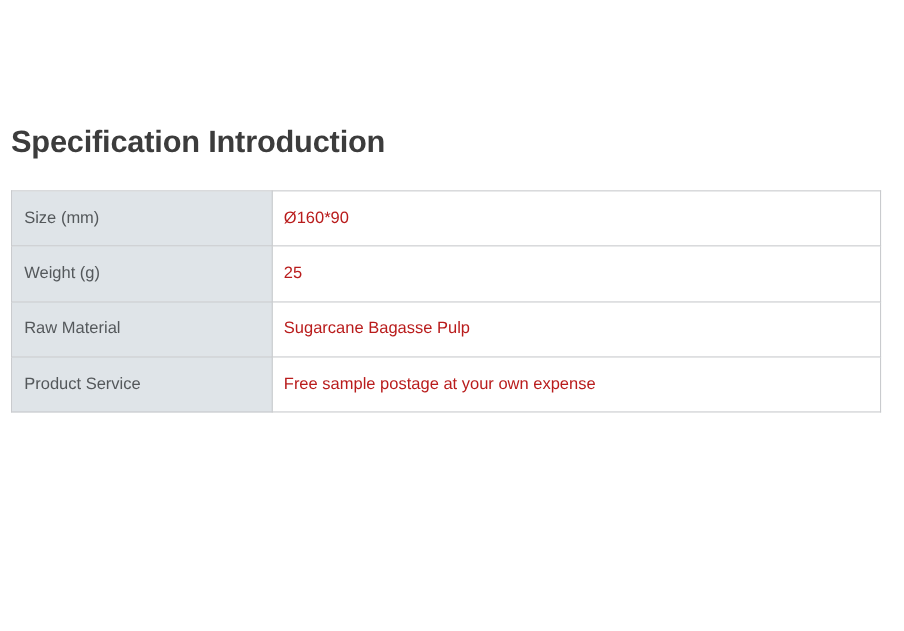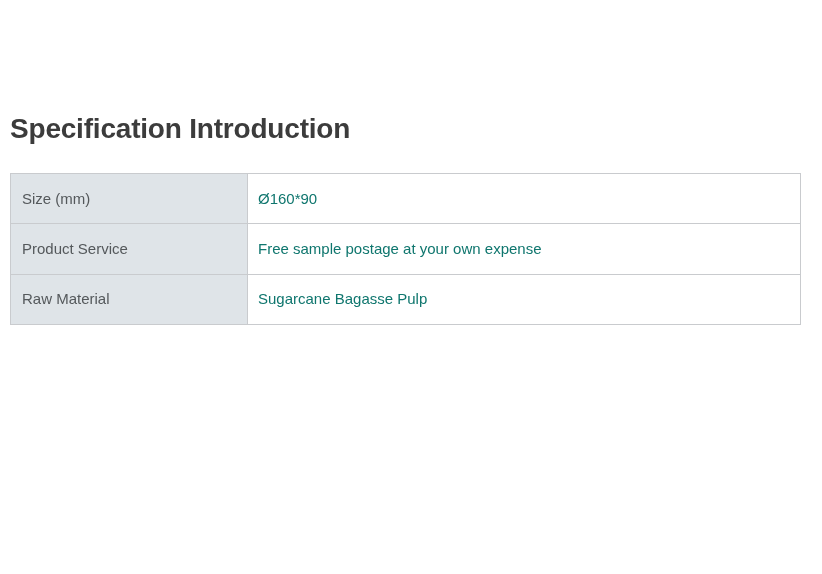--- a/index.html
+++ b/index.html
@@ -72,49 +72,53 @@
     width: 237px;
     background: #dfe4e8;
     padding: 0 10px 0 11px;
     color: #54585b;
   }
 
   table.spec-table td.spec-value {
     width: 553px;
     background: #ffffff;
     padding: 0 10px 0 10px;
-    color: #0f766e;
+    color: #b91c1c;
   }
 </style>
 </head>
 <body>
 
 <div class="page">
 
   <h2 class="section-title">Specification Introduction</h2>
 
   <div class="spec-table-wrap">
     <table class="spec-table">
       <tbody>
 
         <tr>
           <td class="spec-label">Size (mm)</td>
           <td class="spec-value">Ø160*90</td>
         </tr>
 
+        <tr>
+          <td class="spec-label">Weight (g)</td>
+          <td class="spec-value">25</td>
+        </tr>
 
 
 
         <tr>
-          <td class="spec-label">Product Service</td>
-          <td class="spec-value">Free sample postage at your own expense</td>
+          <td class="spec-label">Raw Material</td>
+          <td class="spec-value">Sugarcane Bagasse Pulp</td>
         </tr>
 
         <tr>
-          <td class="spec-label">Raw Material</td>
-          <td class="spec-value">Sugarcane Bagasse Pulp</td>
+          <td class="spec-label">Product Service</td>
+          <td class="spec-value">Free sample postage at your own expense</td>
         </tr>
 
       </tbody>
     </table>
   </div>
 
 </div>
 
 </body></html>

